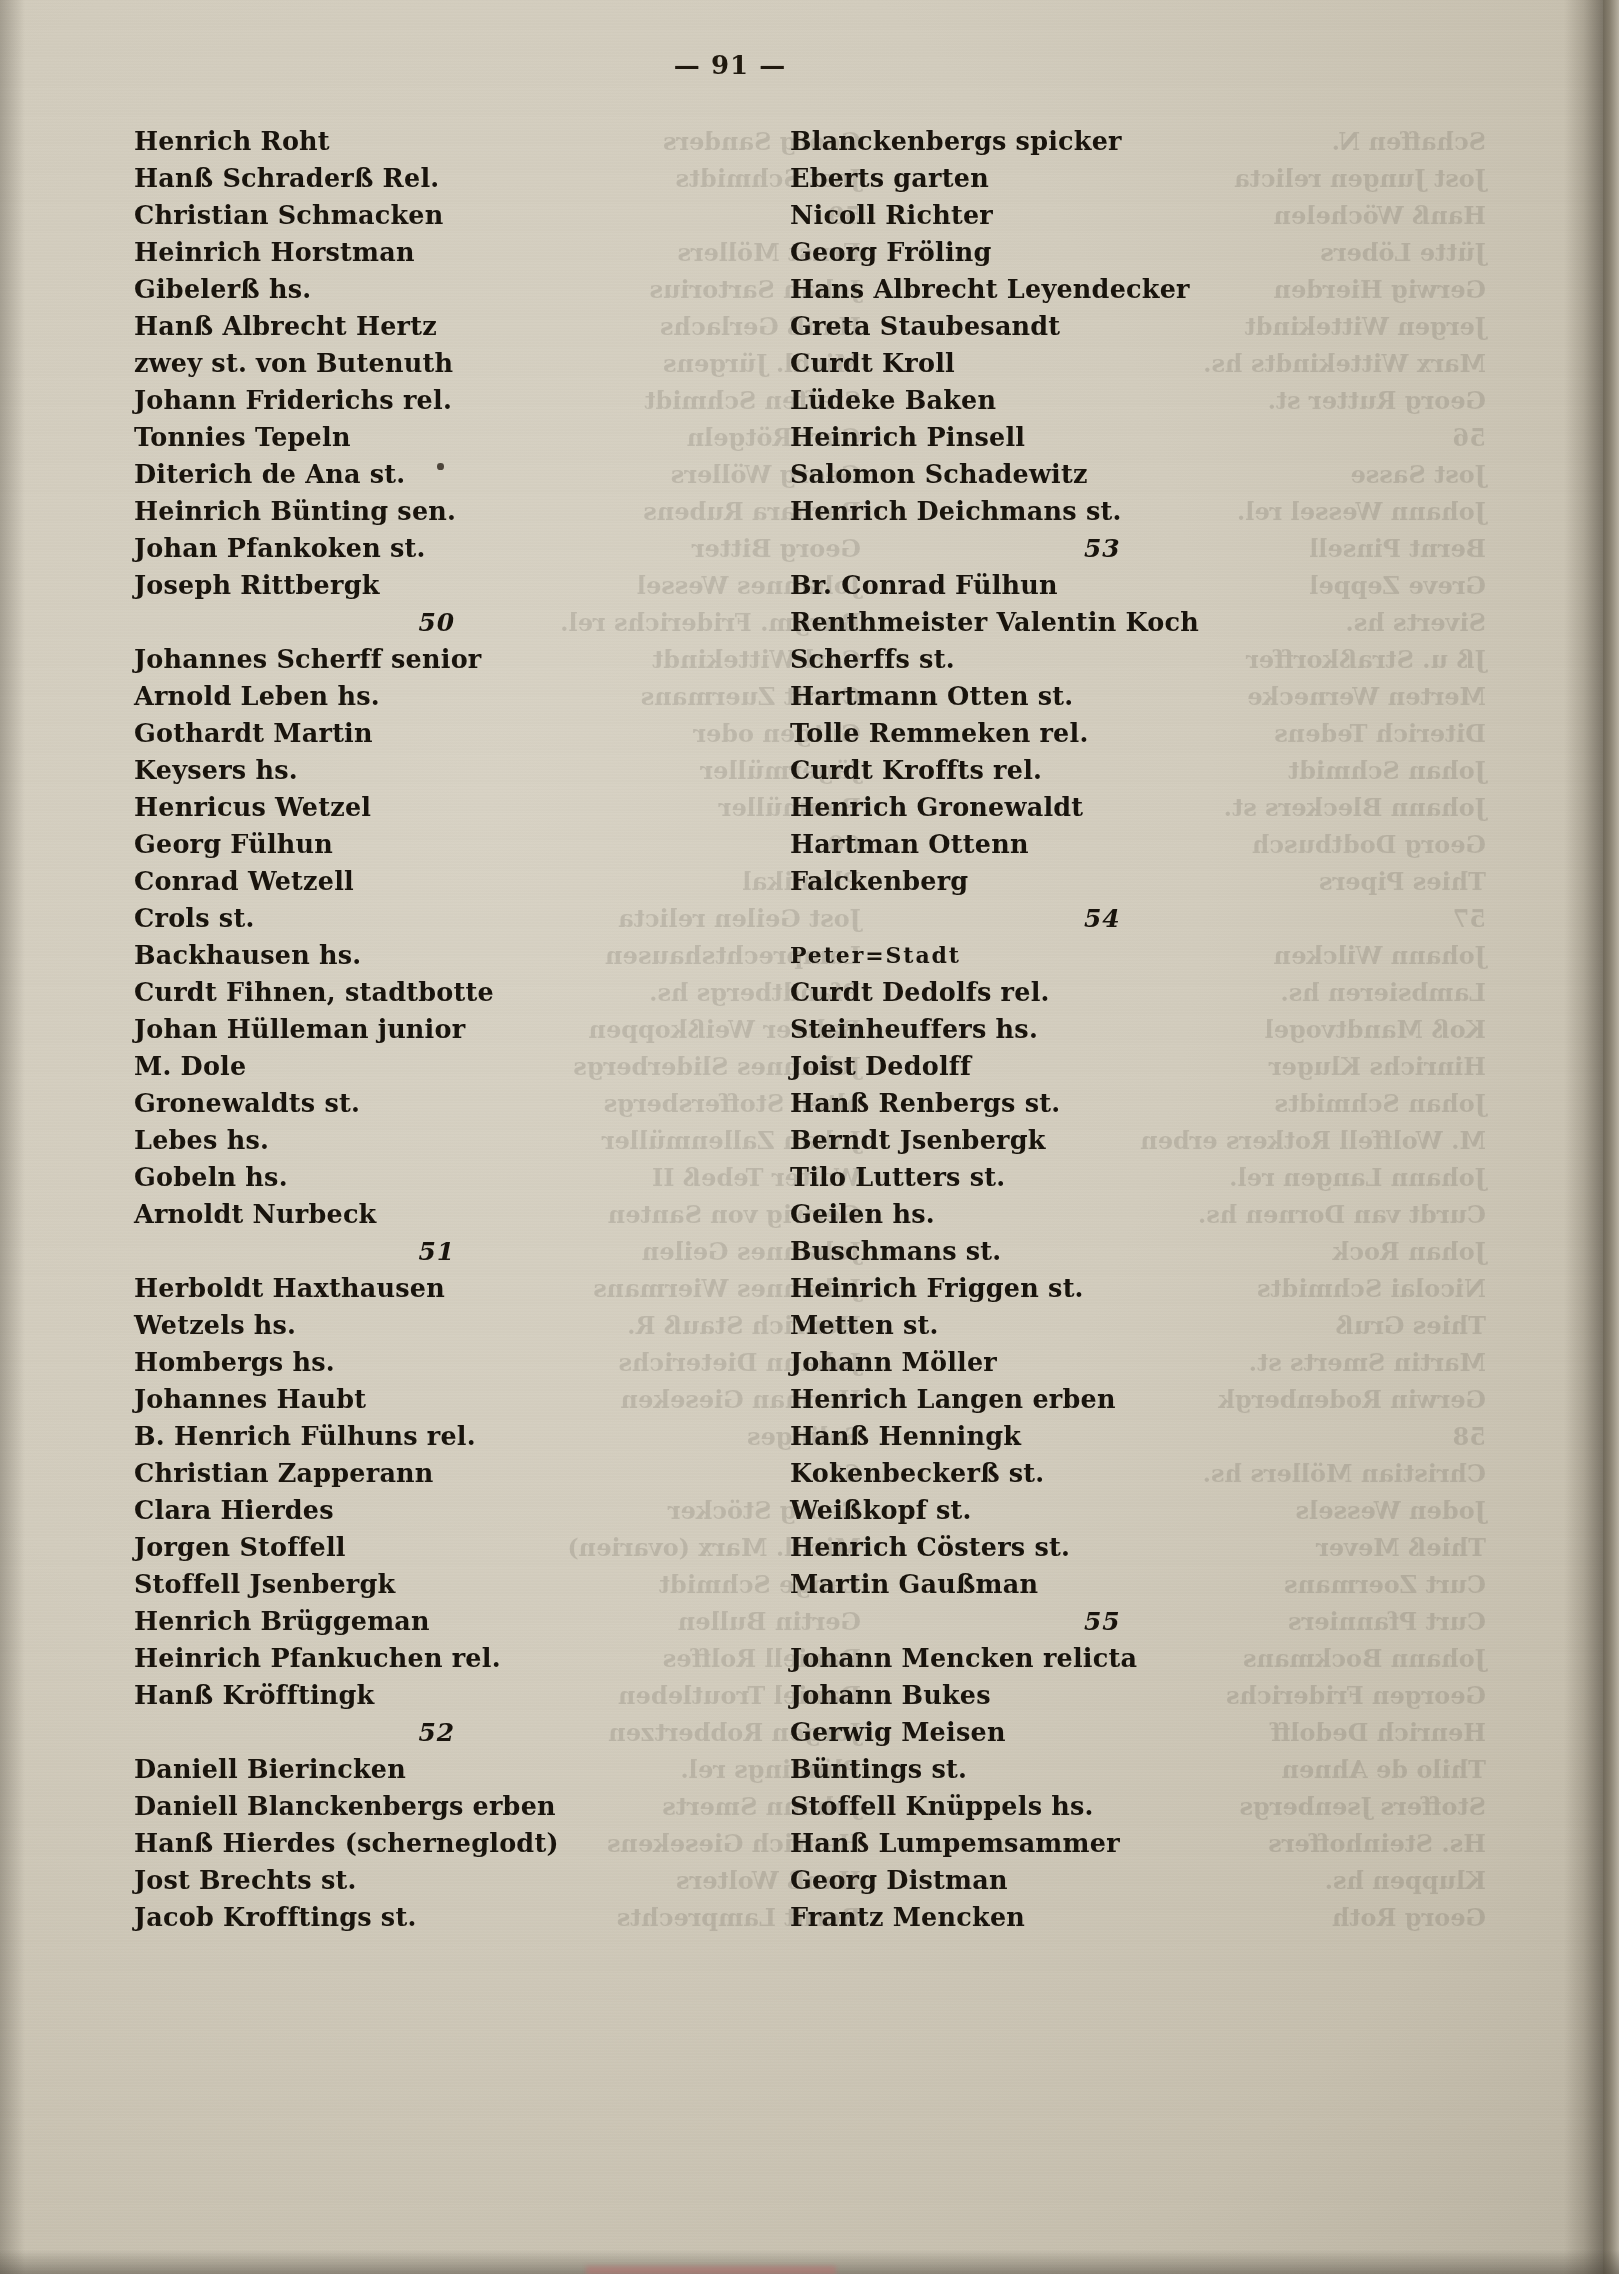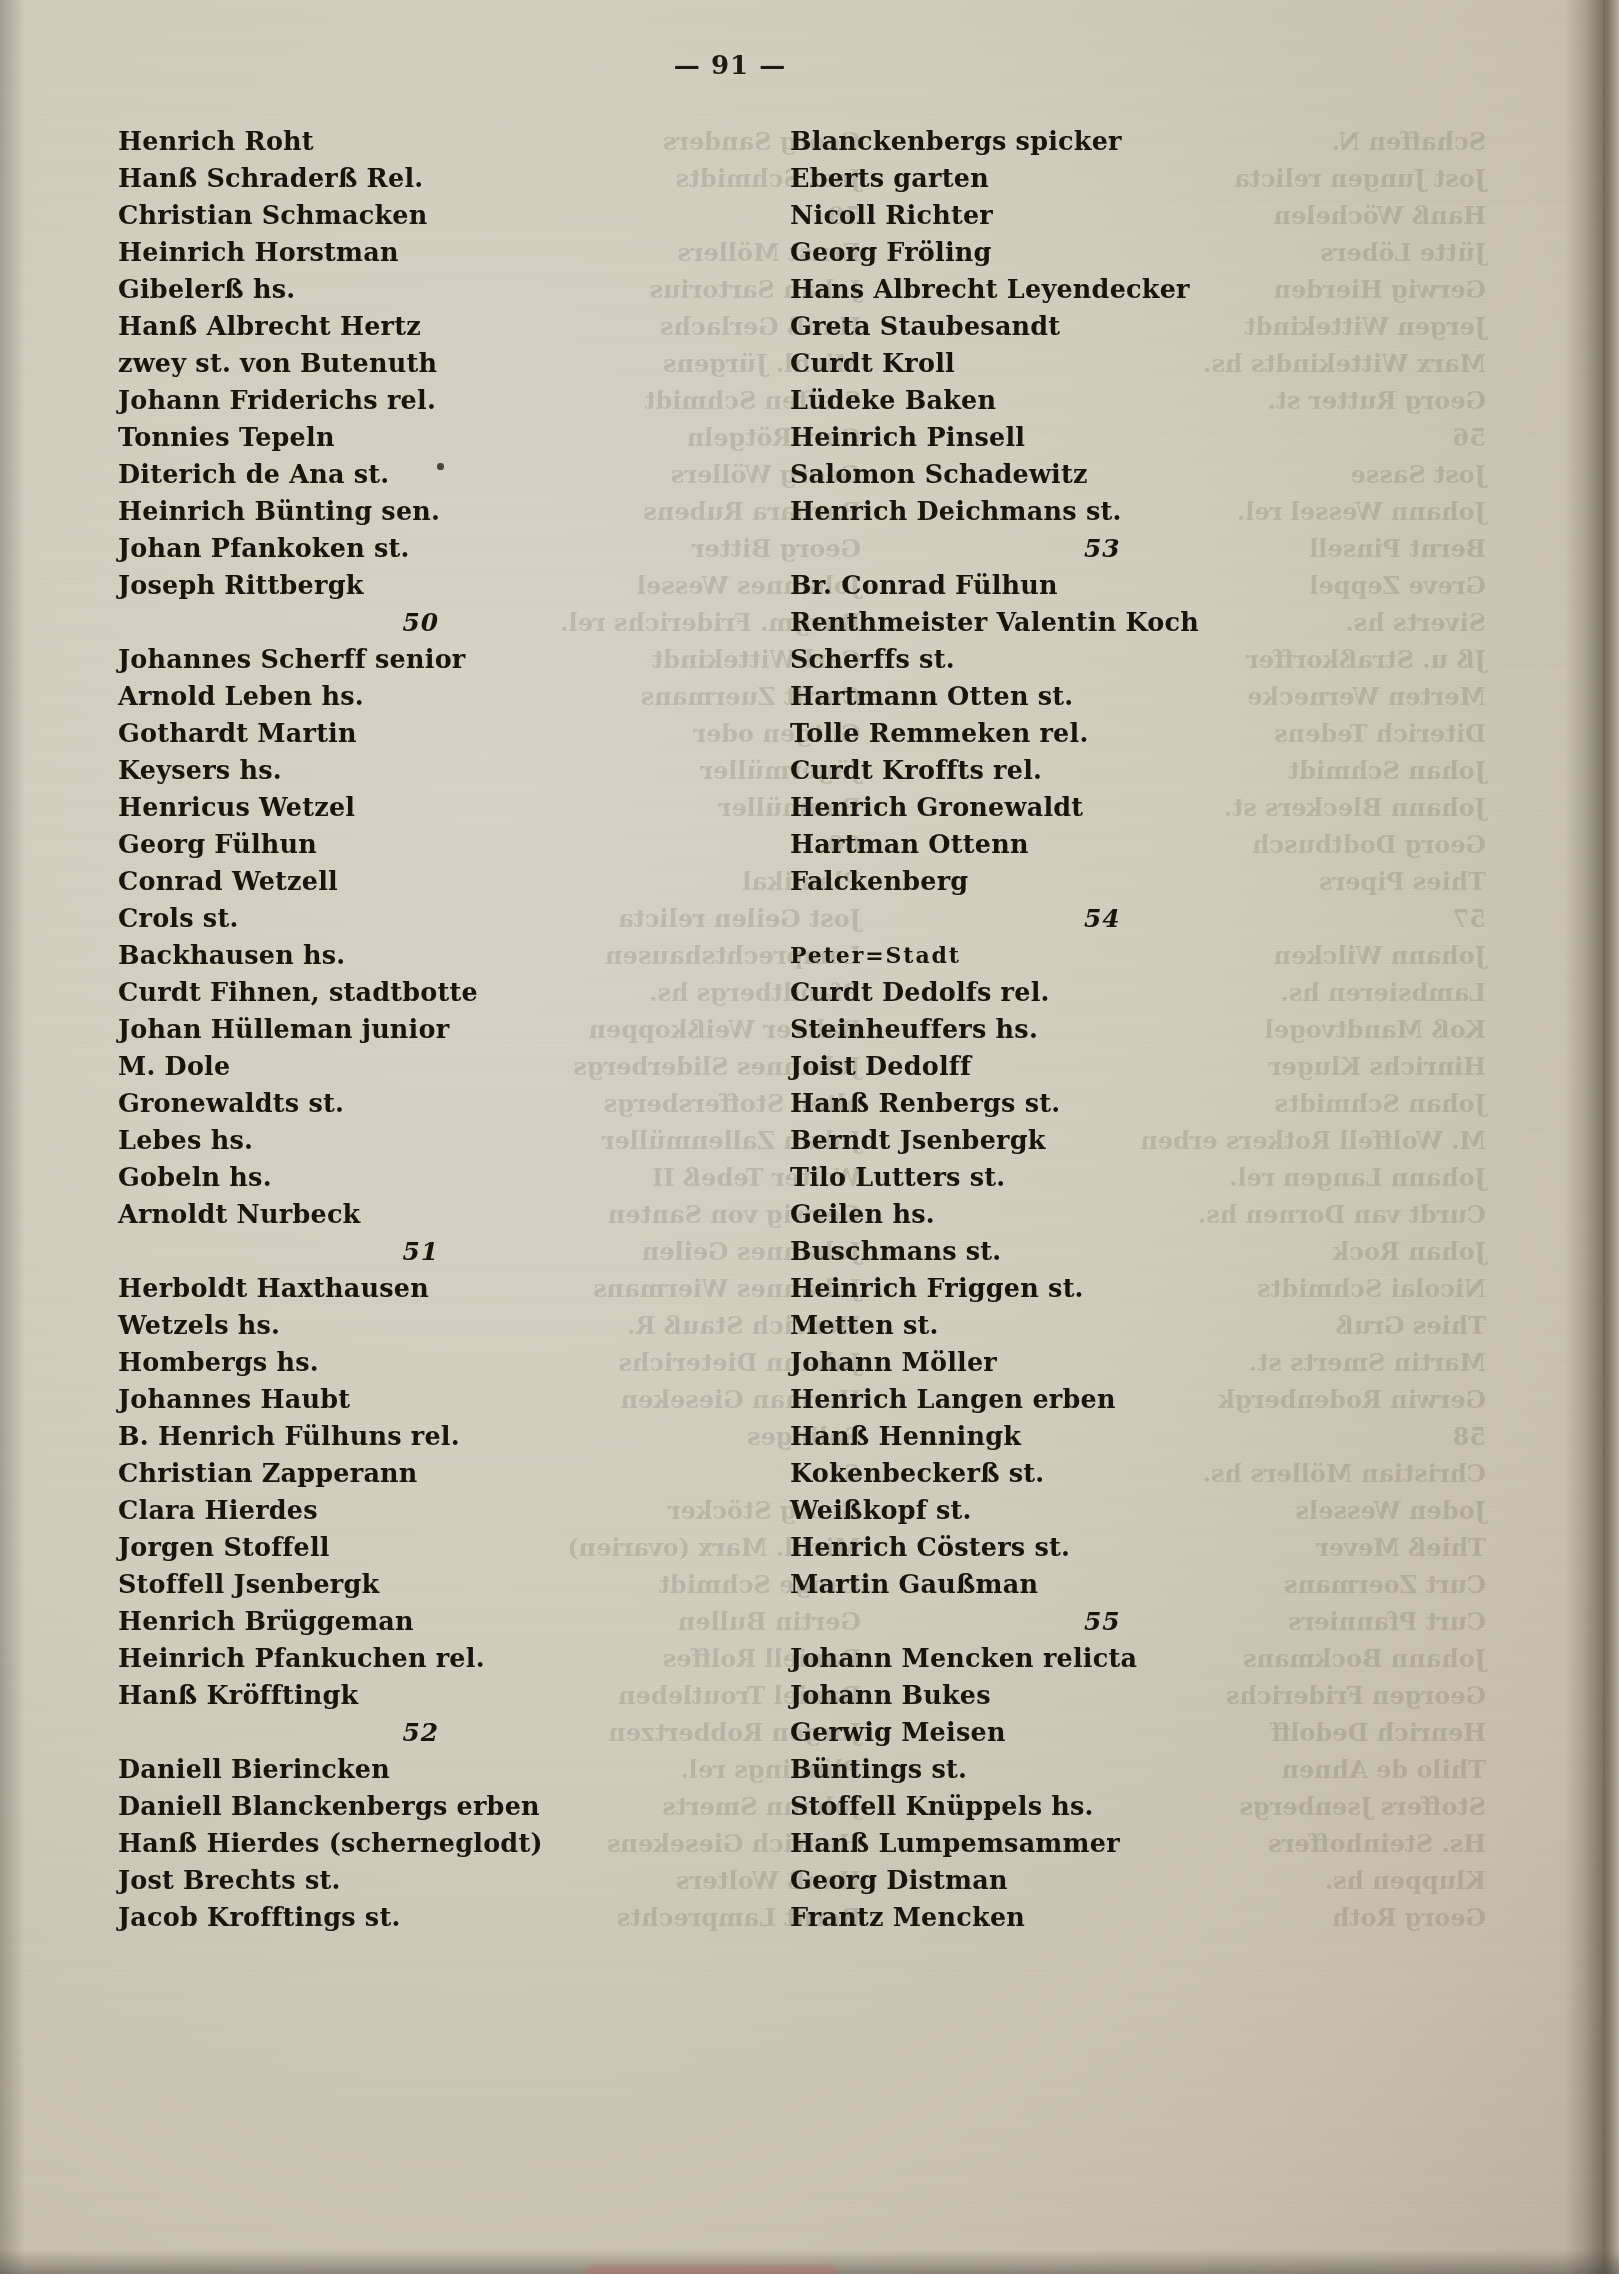--- a/index.html
+++ b/index.html
@@ -106,21 +106,21 @@
 
   .column {
     position: absolute;
     top: 123px;
     font-weight: 700;
     font-size: 25.5px;
     line-height: 37px;
     color: #19140d;
     white-space: pre;
   }
-  #col-left  { left: 118px; width: 596px; }
+  #col-left  { left: 134px; width: 596px; }
   #col-right { left: 790px; width: 615px; }
 
   .entry {
     display: block;
     font-family: "DejaVu Serif", serif;
     letter-spacing: 0.2px;
   }
   .num {
     display: block;
     text-align: center;

